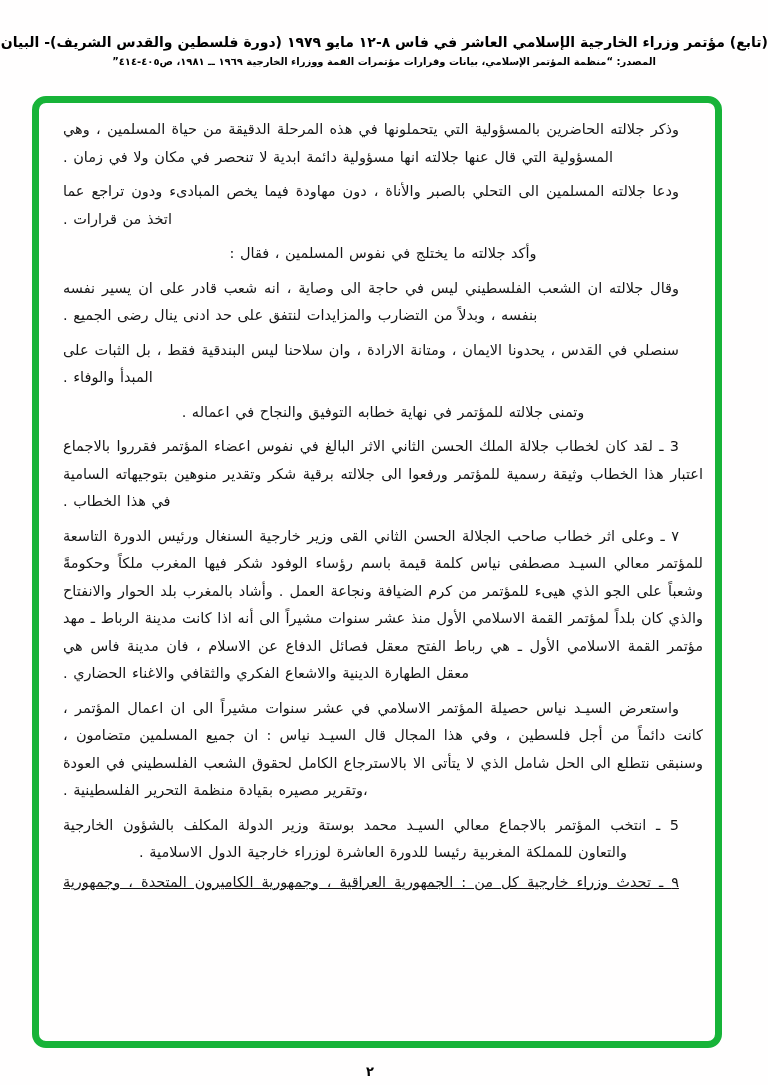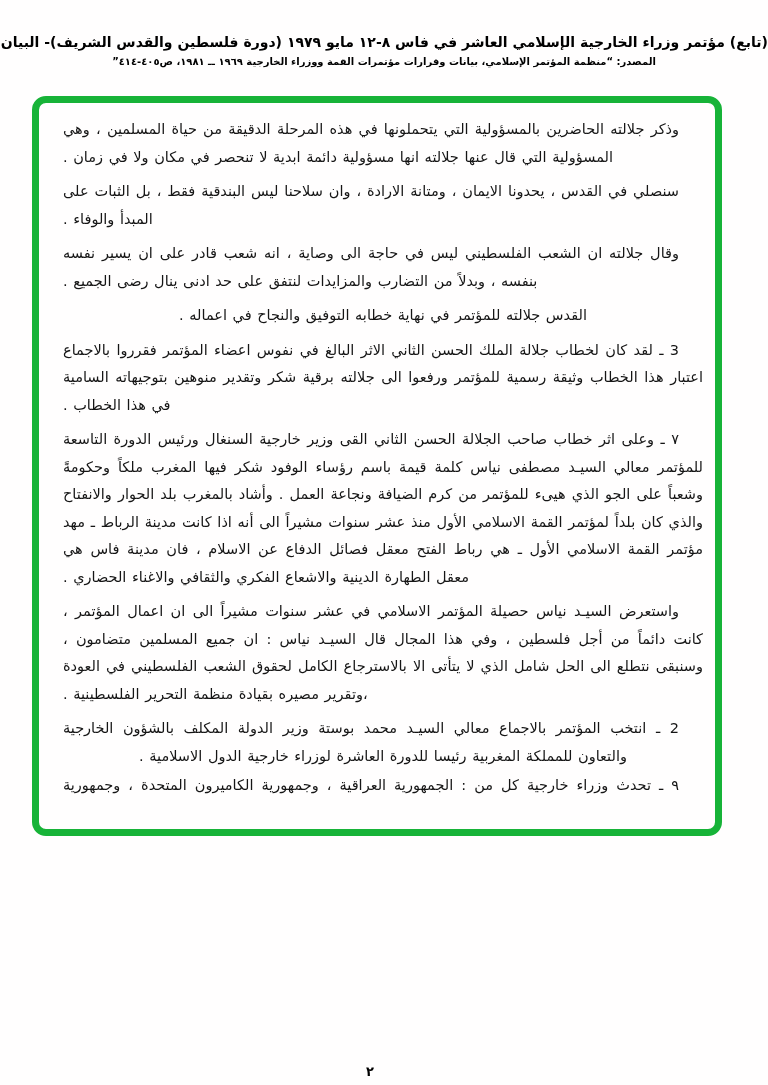--- a/index.html
+++ b/index.html
@@ -17,67 +17,69 @@
   }
   .title {
     font-size:14px; font-weight:bold; white-space:nowrap;
     letter-spacing:-0.2px; color:#000;
   }
   .source {
     font-size:10px; font-weight:bold; margin-top:6px; color:#000;
   }
   .frame {
     position:absolute; left:32px; top:96px;
-    width:690px; height:740px;
+    width:690px; height:952px;
     box-sizing:border-box;
     border:7px solid var(--frame-green, #17b338);
     border-radius:14px;
     padding:13px 12px 8px 24px;
     overflow:hidden;
     background:#fffefe;
   }
   .body { direction:rtl; }
   .para {
     font-size:14.5px;
     line-height:27.5px;
     color:#151515;
     text-align:justify;
     text-align-last:left;
     text-indent:24px;
     margin:0 0 7px 0;
     word-spacing:1px;
   }
   .para.center { text-align:center; text-align-last:center; text-indent:0; }
   .para.last-center { text-align-last:center; }
-  .para.fill { text-align-last:justify; }
+  .para.fill { text-align-last:justify;text-decoration:underline; }
   .para.tight { margin-top:-5px; }
   .page-number {
     position:absolute; bottom:6px; left:0; width:740px;
     text-align:center; font-size:13px; font-weight:bold; color:#000;
   }
 </style>
 </head>
 <body>
 
 <div class="page">
 
   <div class="header">
     <div class="title">(تابع)  مؤتمر وزراء الخارجية الإسلامي العاشر في فاس ٨-١٢ مايو ١٩٧٩ (دورة فلسطين والقدس الشريف)- البيان الختامي</div>
     <div class="source">المصدر: “منظمة المؤتمر الإسلامي، بيانات وقرارات مؤتمرات القمة ووزراء الخارجية ١٩٦٩ ــ ١٩٨١، ص٤٠٥-٤١٤”</div>
   </div>
 
   <div class="frame">
     <div class="body">
         <div class="para">وذكر جلالته الحاضرين بالمسؤولية التي يتحملونها في هذه المرحلة الدقيقة من حياة المسلمين ، وهي المسؤولية التي قال عنها جلالته انها مسؤولية دائمة ابدية لا تنحصر في مكان ولا في زمان .</div>
+        <div class="para">ودعا جلالته المسلمين الى التحلي بالصبر والأناة ، دون مهاودة فيما يخص المبادىء ودون تراجع عما اتخذ من قرارات .</div>
+        <div class="para center">وأكد جلالته ما يختلج في نفوس المسلمين ، فقال :</div>
+        <div class="para">وقال جلالته ان الشعب الفلسطيني ليس في حاجة الى وصاية ، انه شعب قادر على ان يسير نفسه بنفسه ، وبدلاً من التضارب والمزايدات لنتفق على حد ادنى ينال رضى الجميع .</div>
         <div class="para">سنصلي في القدس ، يحدونا الايمان ، ومتانة الارادة ، وان سلاحنا ليس البندقية فقط ، بل الثبات على المبدأ والوفاء .</div>
-        <div class="para">وقال جلالته ان الشعب الفلسطيني ليس في حاجة الى وصاية ، انه شعب قادر على ان يسير نفسه بنفسه ، وبدلاً من التضارب والمزايدات لنتفق على حد ادنى ينال رضى الجميع .</div>
-        <div class="para center">القدس جلالته للمؤتمر في نهاية خطابه التوفيق والنجاح في اعماله .</div>
+        <div class="para center">وتمنى جلالته للمؤتمر في نهاية خطابه التوفيق والنجاح في اعماله .</div>
         <div class="para">3 ـ لقد كان لخطاب جلالة الملك الحسن الثاني الاثر البالغ في نفوس اعضاء المؤتمر فقرروا بالاجماع اعتبار هذا الخطاب وثيقة رسمية للمؤتمر ورفعوا الى جلالته برقية شكر وتقدير منوهين بتوجيهاته السامية في هذا الخطاب .</div>
         <div class="para">٧ ـ وعلى اثر خطاب صاحب الجلالة الحسن الثاني القى وزير خارجية السنغال ورئيس الدورة التاسعة للمؤتمر معالي السيـد مصطفى نياس كلمة قيمة باسم رؤساء الوفود شكر فيها المغرب ملكاً وحكومةً وشعباً على الجو الذي هيىء للمؤتمر من كرم الضيافة ونجاعة العمل .  وأشاد بالمغرب بلد الحوار والانفتاح والذي كان بلداً لمؤتمر القمة الاسلامي الأول منذ عشر سنوات مشيراً الى أنه اذا كانت مدينة الرباط ـ مهد مؤتمر القمة الاسلامي الأول ـ هي رباط الفتح معقل فصائل الدفاع عن الاسلام ، فان مدينة فاس هي معقل الطهارة الدينية والاشعاع الفكري والثقافي والاغناء الحضاري .</div>
         <div class="para">واستعرض السيـد نياس حصيلة المؤتمر الاسلامي في عشر سنوات مشيراً الى ان اعمال المؤتمر ، كانت دائماً من أجل فلسطين ، وفي هذا المجال قال السيـد نياس : ان جميع المسلمين متضامون ، وسنبقى نتطلع الى الحل شامل الذي لا يتأتى الا بالاسترجاع الكامل لحقوق الشعب الفلسطيني في العودة ،وتقرير مصيره بقيادة منظمة التحرير الفلسطينية .</div>
-        <div class="para last-center">2 ـ انتخب المؤتمر بالاجماع معالي السيـد  محمد بوستة وزير الدولة المكلف بالشؤون الخارجية والتعاون للمملكة المغربية رئيسا للدورة العاشرة لوزراء خارجية الدول الاسلامية .</div>
+        <div class="para last-center">5 ـ انتخب المؤتمر بالاجماع معالي السيـد  محمد بوستة وزير الدولة المكلف بالشؤون الخارجية والتعاون للمملكة المغربية رئيسا للدورة العاشرة لوزراء خارجية الدول الاسلامية .</div>
         <div class="para fill tight">٩ ـ تحدث وزراء خارجية كل من :  الجمهورية العراقية ، وجمهورية الكاميرون المتحدة ، وجمهورية</div>
       </div>
   </div>
 
   <div class="page-number">٢</div>
 
 </div>
 
 </body></html>

